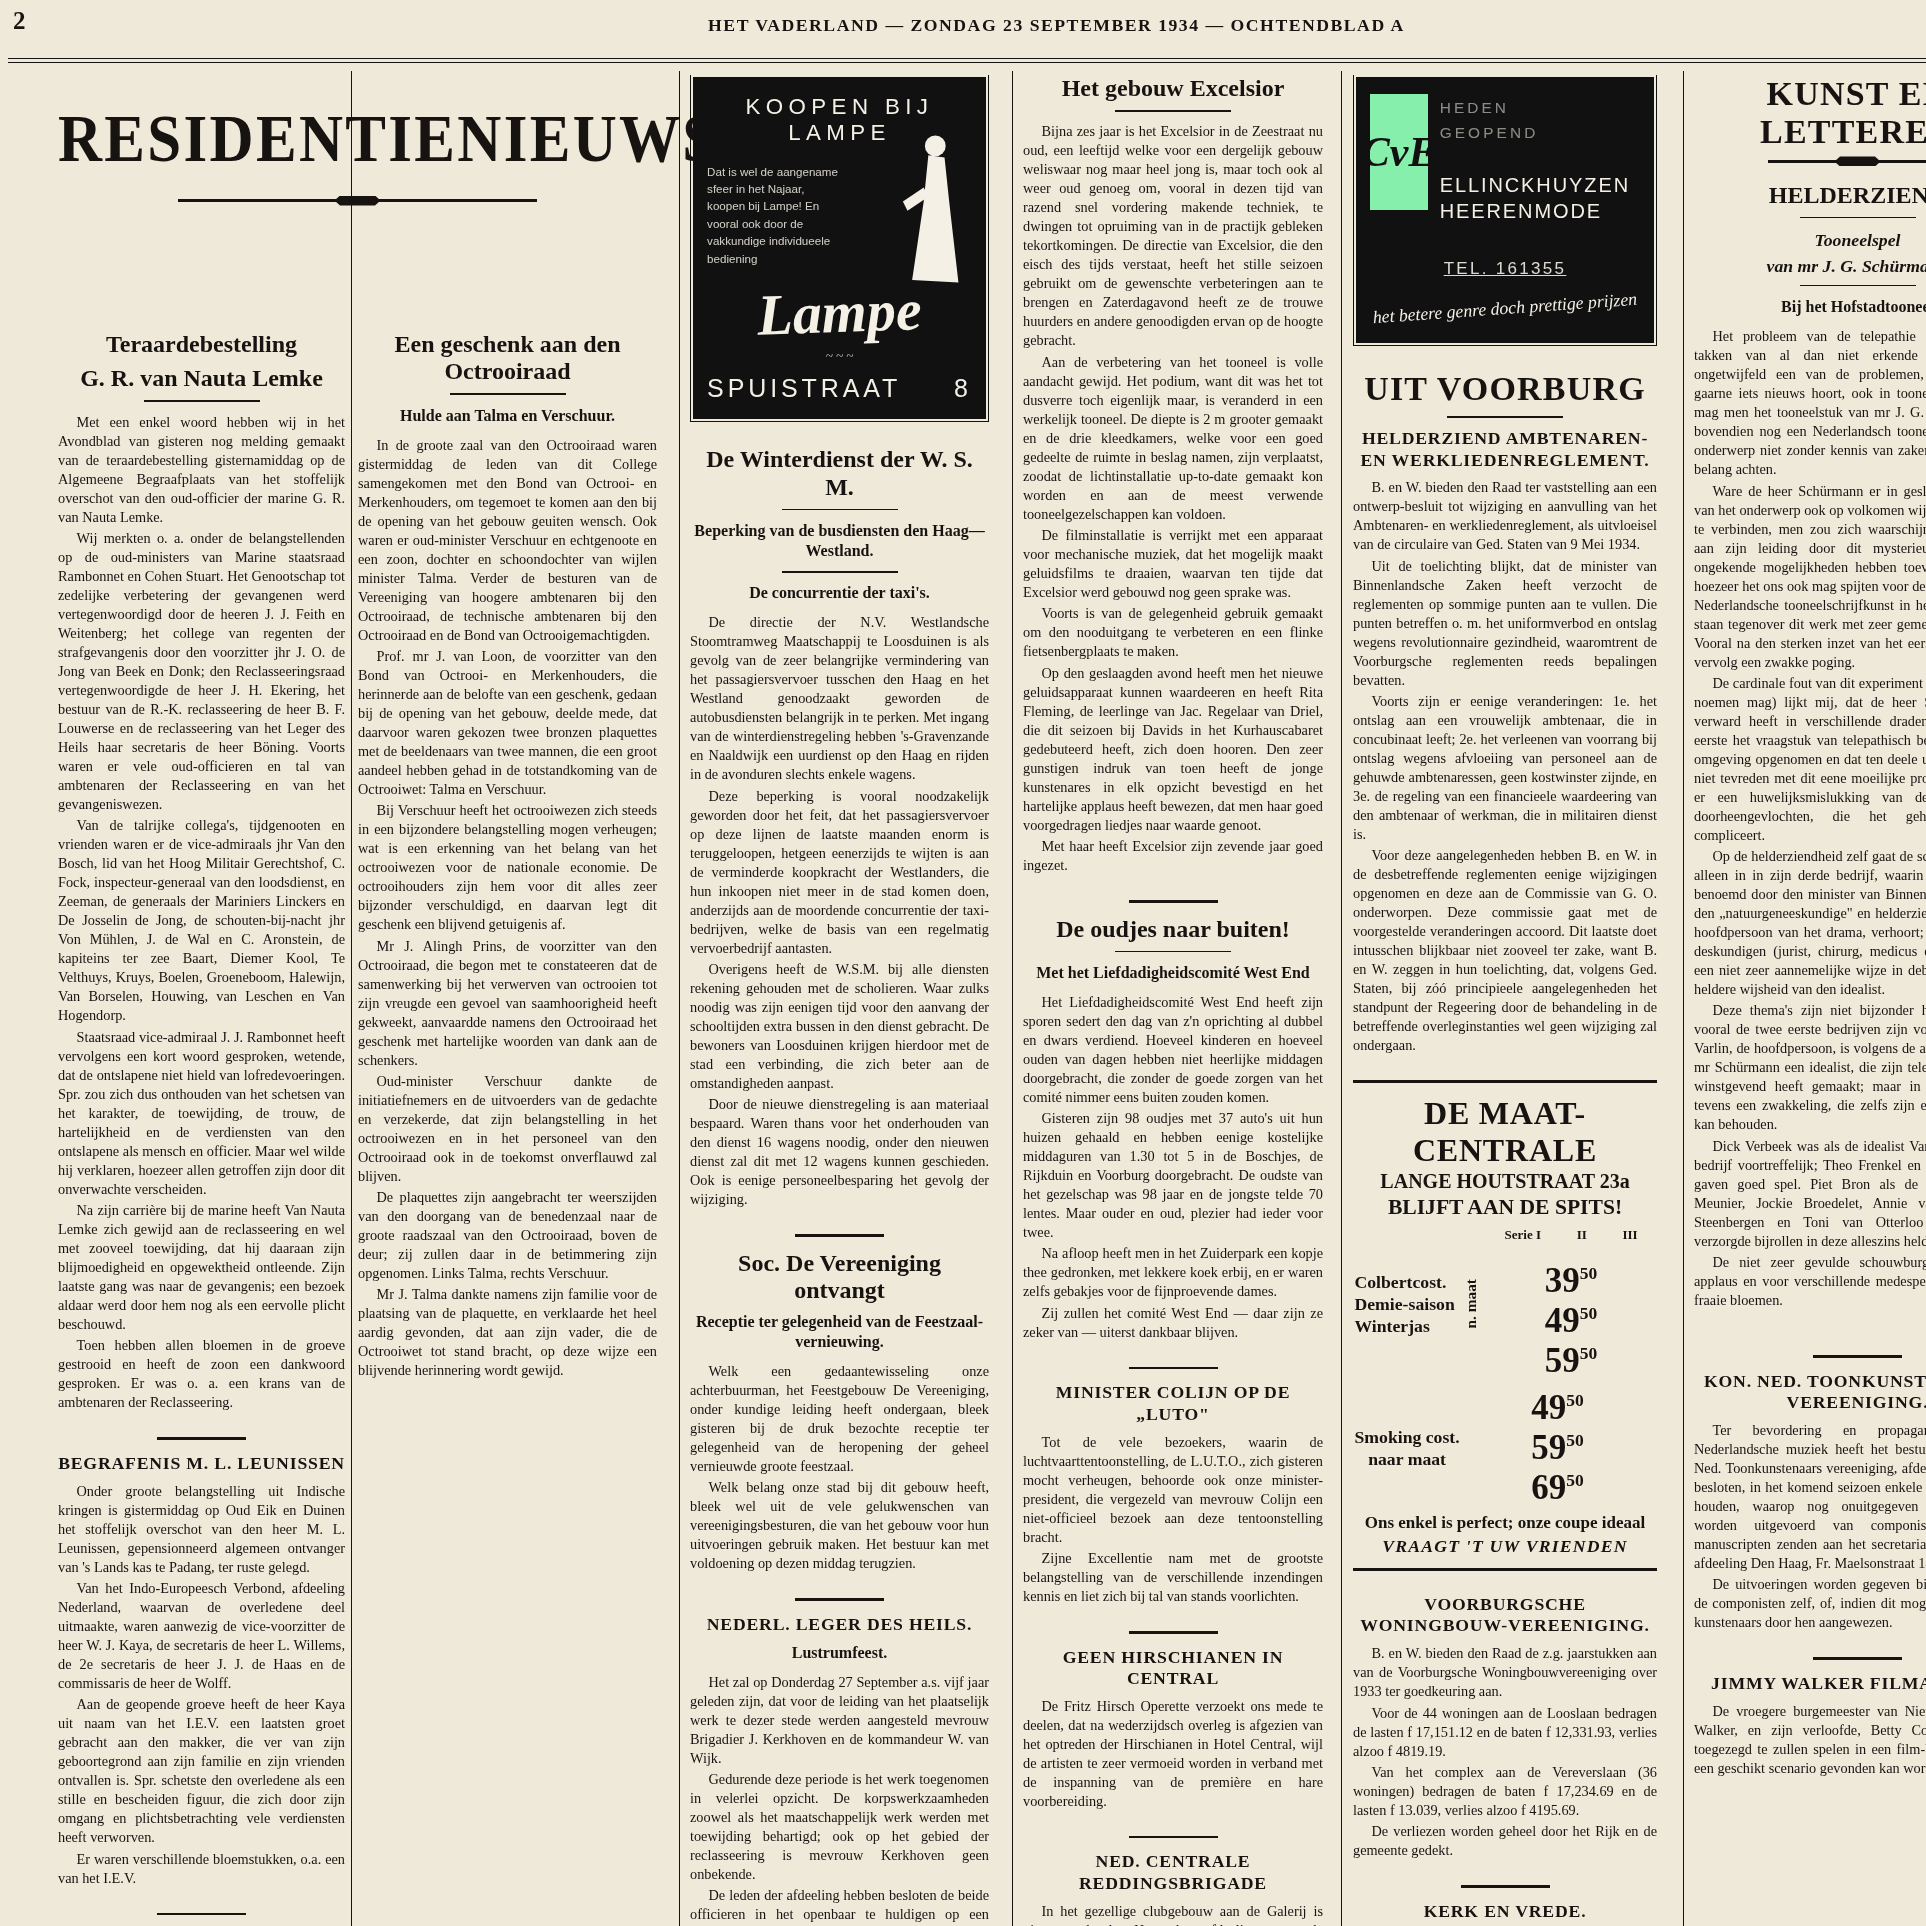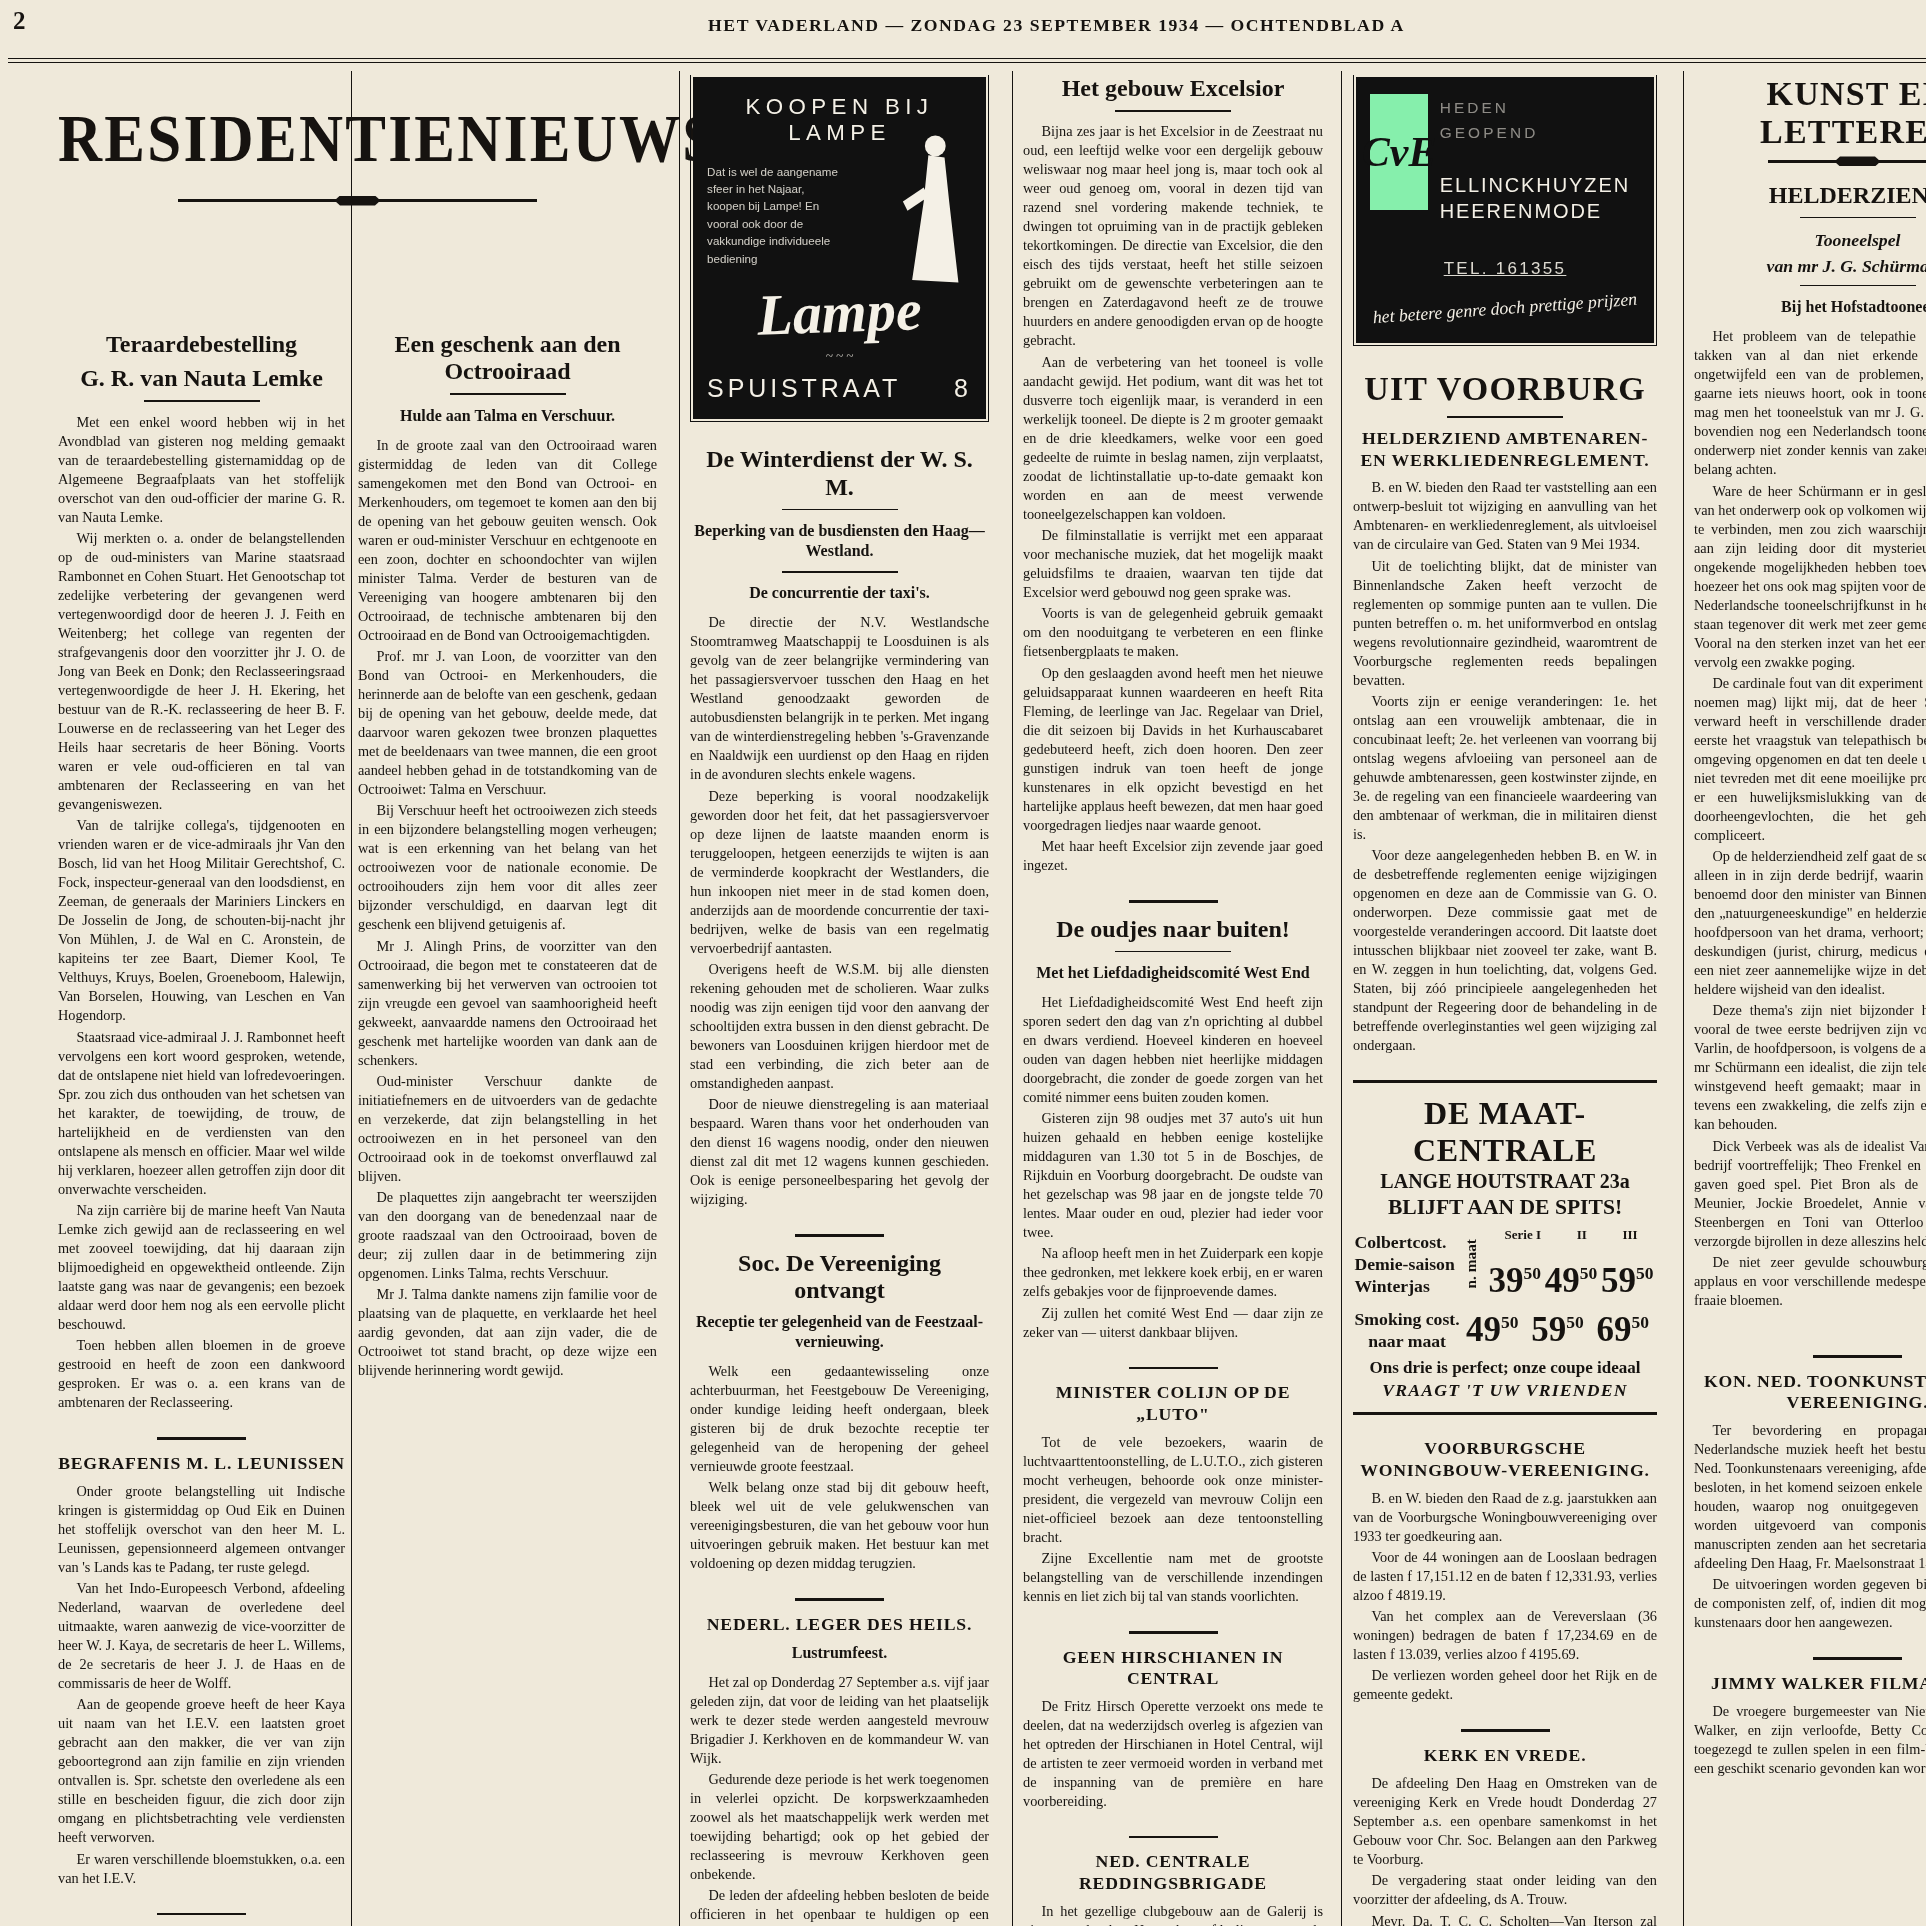--- a/index.html
+++ b/index.html
@@ -49,21 +49,21 @@
   .ellinck-script{font-style:italic;font-size:17.7px;text-align:center;margin:19px 0 7.7px;transform:rotate(-4deg);}
   .ad-maat{border-top:3.5px solid #161310;border-bottom:3.5px solid #161310;padding:9.2px 1.5px 11.6px;margin:3.9px 0 23px;}
   .maat-title{font-size:32px;font-weight:bold;text-align:center;letter-spacing:0.8px;margin:2.3px 0 1.5px;}
   .maat-l2{font-size:20px;font-weight:bold;text-align:center;margin:1.5px 0;}
   .maat-l3{font-size:21.6px;font-weight:bold;text-align:center;margin:1.5px 0 7px;}
   .maat-row{display:flex;align-items:center;}
   .maat-labels{font-size:17.7px;font-weight:bold;line-height:1.25;}
   .maat-vert{writing-mode:vertical-rl;transform:rotate(180deg);font-size:15.4px;font-weight:bold;margin:0 7px;}
   .maat-right{flex:1;text-align:center;}
   .maat-serie{font-size:13px;font-weight:bold;display:flex;justify-content:space-around;margin-bottom:18px;}
-  .maat-prices{font-size:35px;font-weight:bold;display:flex;justify-content:space-around;}
+  .maat-prices{font-size:35px;font-weight:bold;display:flex;justify-content:space-around;flex-direction:column;}
   .maat-prices sup{font-size:50%;vertical-align:super;}
   .maat-foot1{font-size:17px;font-weight:bold;text-align:center;margin-top:5.4px;}
   .maat-foot2{font-size:17.7px;font-weight:bold;text-align:center;letter-spacing:1.2px;margin-top:2.3px;font-style:italic;}
 </style>
 </head>
 <body>
 
 <div class="page">
 
   <div class="pagenum">2</div>
@@ -273,21 +273,21 @@
           <div style="text-align:center">naar maat</div>
         </div>
         <div class="maat-right">
           <div class="maat-prices">
             <span><span>49</span><sup>50</sup></span>
             <span><span>59</span><sup>50</sup></span>
             <span><span>69</span><sup>50</sup></span>
           </div>
         </div>
       </div>
-      <div class="maat-foot1">Ons drie is perfect; onze coupe ideaal</div>
+      <div class="maat-foot1">Ons enkel is perfect; onze coupe ideaal</div>
       <div class="maat-foot2">VRAAGT 'T UW VRIENDEN</div>
     </div>
     <div class="article">
       <div class="h-caps">VOORBURGSCHE WONINGBOUW-VEREENIGING.</div>
       <p class="para">B. en W. bieden den Raad de z.g. jaarstukken aan van de Voorburgsche Woningbouwvereeniging over 1933 ter goedkeuring aan.</p>
       <p class="para">Voor de 44 woningen aan de Looslaan bedragen de lasten f 17,151.12 en de baten f 12,331.93, verlies alzoo f 4819.19.</p>
       <p class="para">Van het complex aan de Vereverslaan (36 woningen) bedragen de baten f 17,234.69 en de lasten f 13.039, verlies alzoo f 4195.69.</p>
       <p class="para">De verliezen worden geheel door het Rijk en de gemeente gedekt.</p>
     </div>
     <div class="article">

